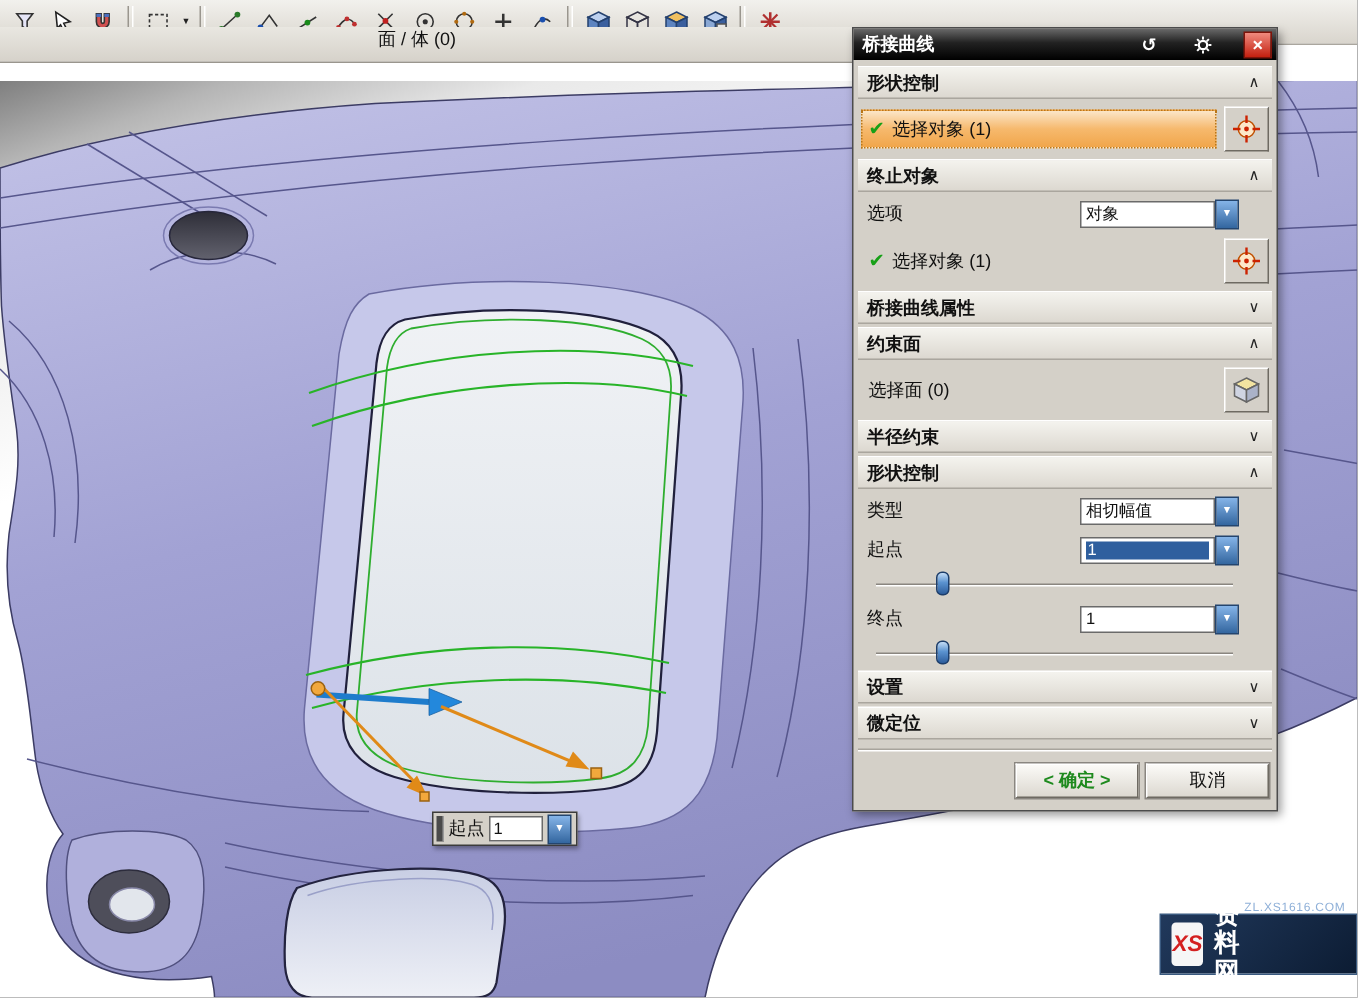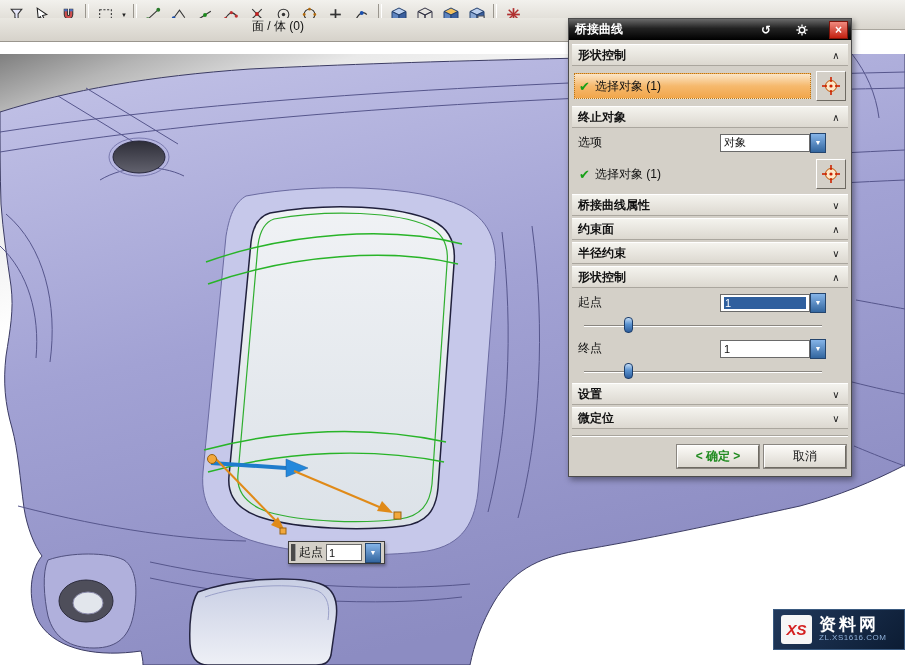--- a/index.html
+++ b/index.html
@@ -31,21 +31,21 @@
             display:flex;align-items:center;padding:0 2px;}
   .blue-btn{width:14px;height:18px;background:linear-gradient(#85b4e8,#33669f);
             border:1px solid #24456e;display:flex;align-items:center;justify-content:center;}
   .blue-btn::after{content:"▼";font-size:7px;color:#fff;line-height:1;}
   
   .watermark{position:absolute;right:0;bottom:15px;width:132px;height:41px;box-sizing:border-box;
              background:linear-gradient(135deg,#21395c,#0c1c33);border:1px solid #3a5a80;
              display:flex;align-items:center;gap:7px;padding:0 7px;}
   .wm-logo{width:31px;height:29px;background:#f6f6f6;border-radius:3px;display:flex;align-items:center;
            justify-content:center;color:#d42020;font-weight:bold;font-style:italic;font-size:15px;}
-  .wm-col{display:flex;flex-direction:column;line-height:1.1;}
+  .wm-col{display:flex;flex-direction:row;line-height:1.1;}
   .wm-name{color:#fff;font-weight:bold;font-size:17px;letter-spacing:3px;}
   .wm-url{color:#8fb0d8;font-size:8px;letter-spacing:.5px;}
   
   .dialog{position:absolute;left:568px;top:18px;width:284px;background:#d4d0c8;
           border:1px solid #4c4c4c;box-shadow:2px 3px 6px rgba(0,0,0,.4);box-sizing:border-box;z-index:10;}
   .titlebar{height:21px;background:linear-gradient(180deg,#6a6a6a,#222 45%,#000);
             color:#fff;display:flex;align-items:center;padding:0 3px 0 6px;font-weight:bold;gap:18px;}
   .tb-title{flex:1;font-size:12px;}
   .tb-btn{width:18px;height:16px;display:flex;align-items:center;justify-content:center;color:#fff;
           font-size:12px;line-height:1;}
@@ -400,29 +400,48 @@
 
       <div class="sec-header">
         <span>桥接曲线属性</span>
         <span class="chev">∨</span>
       </div>
 
       <div class="sec-header">
         <span>约束面</span>
         <span class="chev">∧</span>
       </div>
+      <div class="row-select">
+        <div class="sel-plain">
+          <span>选择面 (0)</span>
+        </div>
+        <div class="mb-btn">
+          <svg width="22" height="22" viewBox="0 0 22 22">
+              <polygon points="11,3 19,7 11,11 3,7" fill="#f2e3a0" stroke="#666"></polygon>
+              <polygon points="3,7 11,11 11,19 3,15" fill="#cfd4e2" stroke="#666"></polygon>
+              <polygon points="19,7 11,11 11,19 19,15" fill="#aab2c8" stroke="#666"></polygon>
+            </svg>
+        </div>
+      </div>
 
       <div class="sec-header">
         <span>半径约束</span>
         <span class="chev">∨</span>
       </div>
 
       <div class="sec-header">
         <span>形状控制</span>
         <span class="chev">∧</span>
+      </div>
+      <div class="form-row">
+        <span class="f-label">类型</span>
+        <span class="f-group">
+          <span class="field">相切幅值</span>
+          <span class="blue-btn"></span>
+        </span>
       </div>
       <div class="form-row">
         <span class="f-label">起点</span>
         <span class="f-group">
           <span class="field">
               <span class="sel-text">1</span>
             </span>
           <span class="blue-btn"></span>
         </span>
       </div>

